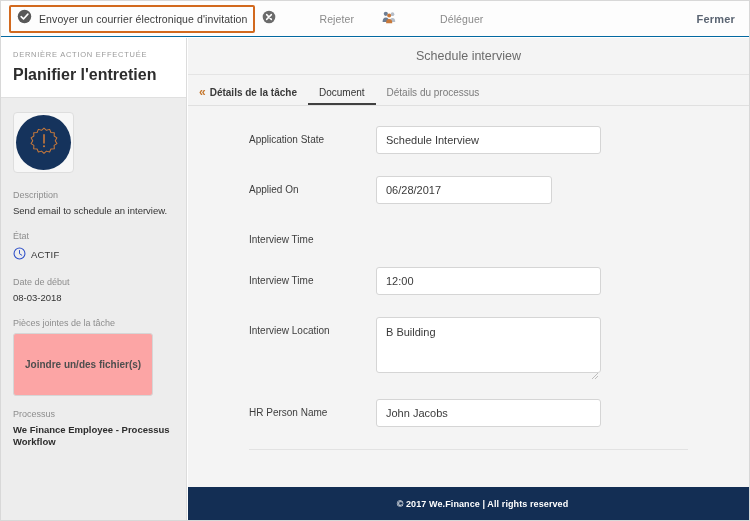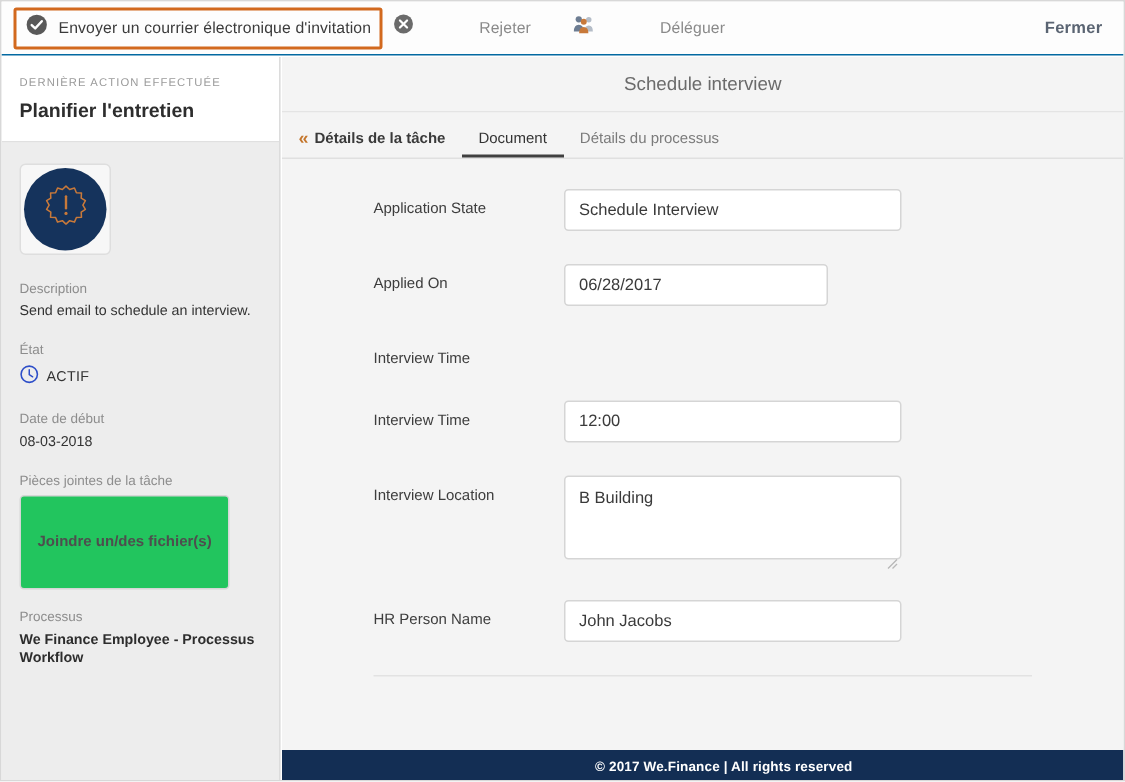--- a/index.html
+++ b/index.html
@@ -81,21 +81,21 @@
     padding: 12px 12px 13px 12px;
   }
   .sb-kicker {
     font-size: 7.5px;
     letter-spacing: .75px;
     color: #9a9a9a;
     text-transform: uppercase;
     margin-bottom: 7px;
   }
   .sb-action {
-    font-size: 13px;
+    font-size: 16px;
     font-weight: bold;
     color: #2d2d2d;
   }
   .sb-body { padding: 14px 12px 0 12px; }
 
   .avatar-wrap {
     width: 61px; height: 61px;
     background: #f7f7f7;
     border: 1px solid #dedede;
     border-radius: 4px;
@@ -120,21 +120,21 @@
     color: #333333;
     line-height: 1.35;
   }
   .sb-val.bold { font-weight: bold; color: #2d2d2d; }
 
   .status-row { display: flex; align-items: center; gap: 5px; }
   .status-txt { font-size: 9.5px; color: #333; letter-spacing: .2px; }
 
   .attach-btn {
     display: inline-block;
-    background: #22c55e;
+    background: #fca5a5;
     border: 1px solid #d6d6d6;
     border-radius: 3px;
     padding: 25px 11px;
     font-size: 10px;
     font-weight: bold;
     color: #4e4e4e;
     cursor: pointer;
   }
 
   
@@ -236,21 +236,21 @@
   .divider {
     margin: 8px 61px 0 61px;
     height: 1px;
     background: #e2e2e2;
   }
 
   
   .footer {
     position: absolute;
     left: 0; bottom: 0;
-    width: 561px; height: 21px;
+    width: 561px; height: 34px;
     background: #132e54;
     display: flex; align-items: center; justify-content: center; padding-left: 28px;
   }
   .footer-txt {
     color: #ffffff;
     font-size: 9px;
     font-weight: bold;
     letter-spacing: .1px;
   }
 </style>

